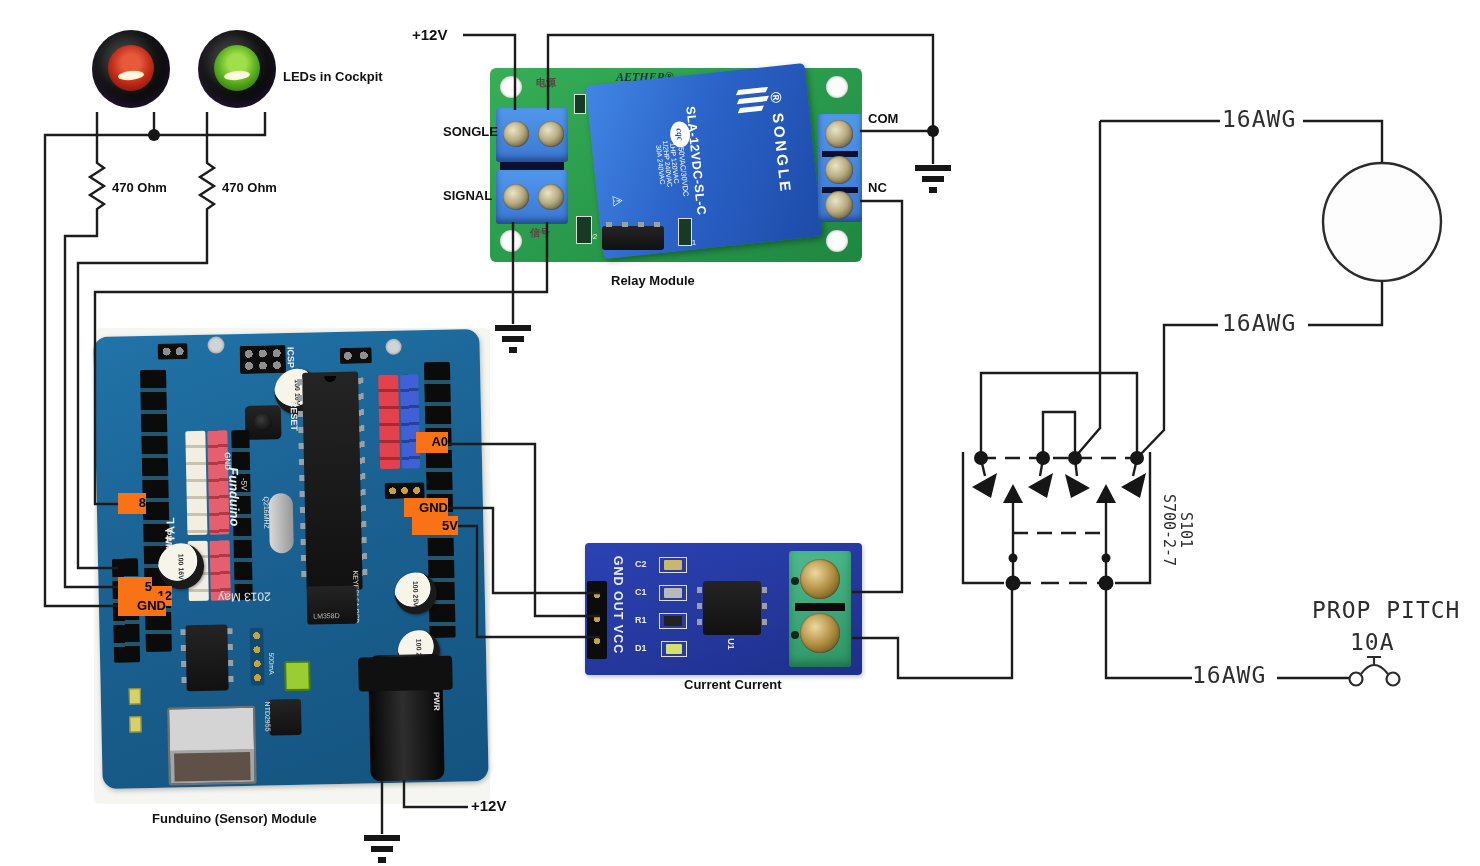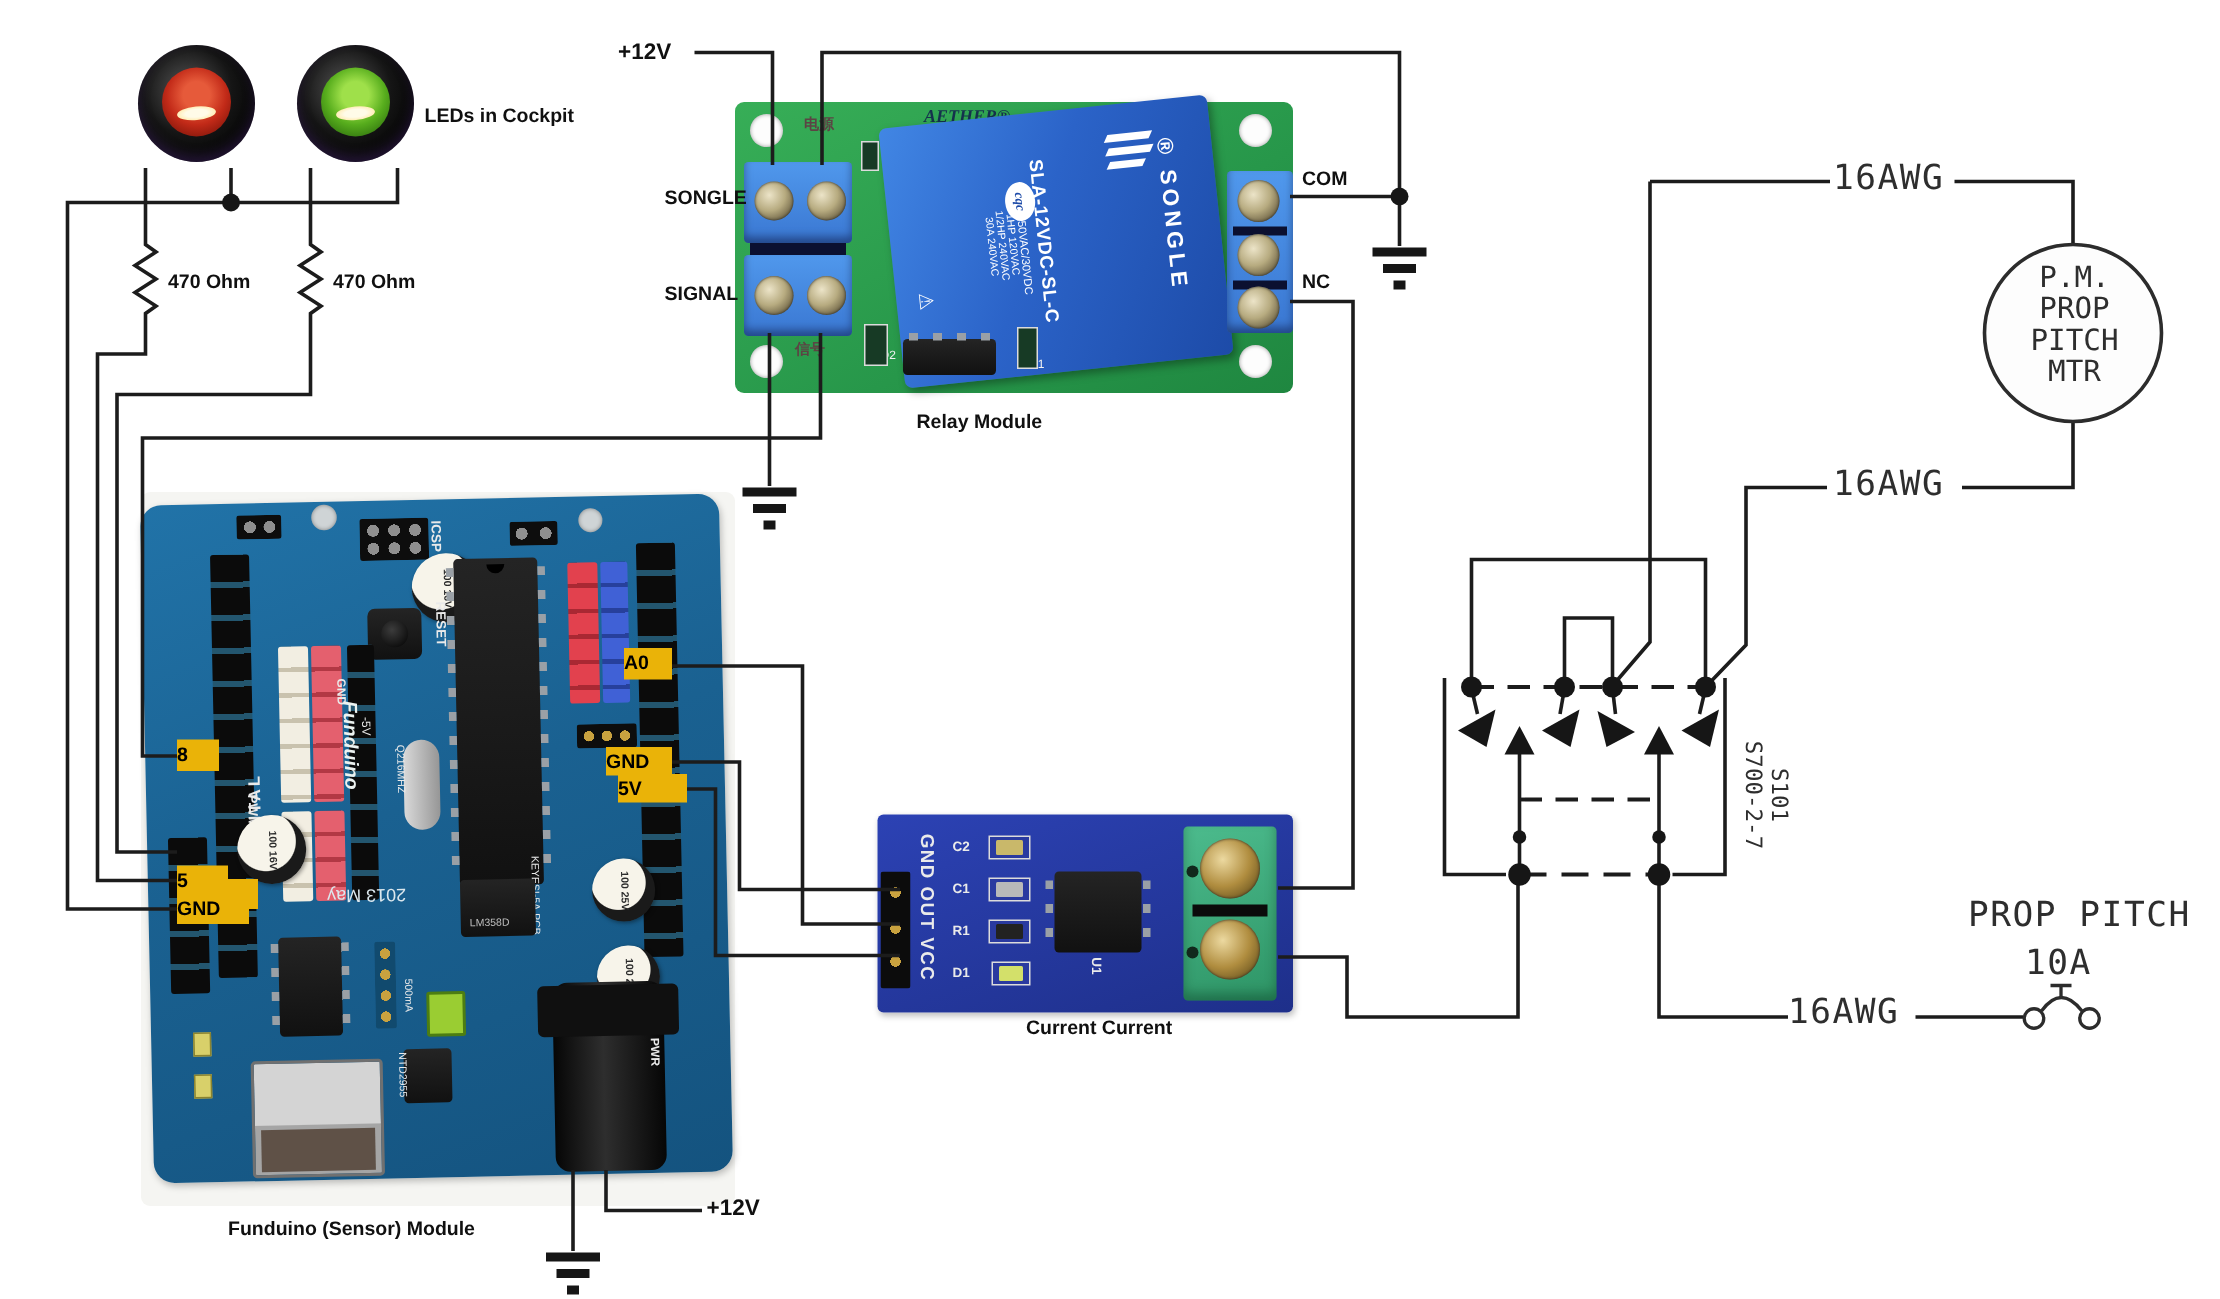--- a/index.html
+++ b/index.html
@@ -3,22 +3,22 @@
 <meta charset="utf-8">
 <style>
   html,body{margin:0;padding:0;background:#fff}
   #stage{position:relative;width:1480px;height:866px;background:#fff;overflow:hidden;
          font-family:"Liberation Sans",sans-serif}
   .abs{position:absolute}
   
   .lbl{position:absolute;font:700 13px "Liberation Sans",sans-serif;color:#101010;white-space:nowrap}
   .lbl.big{font-size:15px}
   .cad{position:absolute;font:400 23px "DejaVu Sans Mono",monospace;color:#2e2e2e;letter-spacing:1px;white-space:nowrap}
-  .pinbox{position:absolute;background:#eab308;color:#000;font:700 13px "Liberation Sans",sans-serif;
-          text-align:left;line-height:20px}
+  .pinbox{position:absolute;background:#f97316;color:#000;font:700 13px "Liberation Sans",sans-serif;
+          text-align:right;line-height:20px}
   
   .photo{position:absolute;background:#f5f5f2;border-radius:6px}
   
   .led{position:absolute;width:78px;height:78px;border-radius:50%;
        background:radial-gradient(circle at 42% 38%,#3c3c3c 0 18%,#151515 45%,#040404 75%,#1c1c2a 100%);
        box-shadow:inset 0 -4px 8px rgba(70,40,110,.45)}
   .lens{position:absolute;left:16px;top:15px;width:46px;height:46px;border-radius:50%}
   .lens.red{background:radial-gradient(circle at 50% 40%,#e65a3a 0 25%,#c22a18 55%,#6e0f06 95%)}
   .lens.green{background:radial-gradient(circle at 50% 40%,#9fe04a 0 25%,#57ad1d 55%,#24610a 95%)}
   .glint{position:absolute;left:10px;top:26px;width:26px;height:9px;border-radius:50%;
@@ -362,26 +362,20 @@
   <div class="lbl" style="left:684px;top:677px">Current Current</div>
   <div class="lbl" style="left:152px;top:811px">Funduino (Sensor) Module</div>
   <div class="lbl big" style="left:471px;top:797px">+12V</div>
 
   <div class="cad" style="left:1222px;top:106px">16AWG</div>
   <div class="cad" style="left:1222px;top:310px">16AWG</div>
   <div class="cad" style="left:1192px;top:662px">16AWG</div>
   <div class="cad" style="left:1312px;top:597px">PROP PITCH</div>
   <div class="cad" style="left:1350px;top:629px">10A</div>
 
-  <div class="abs" style="left:1324px;top:174px;width:118px;text-align:center;font:400 19.5px 'DejaVu Sans Mono',monospace;color:#2e2e2e;line-height:21px">
-    <div>P.M.</div>
-    <div>PROP</div>
-    <div>PITCH</div>
-    <div>MTR</div>
-  </div>
 
   <div class="abs" style="left:1131px;top:513px;width:92px;height:34px;transform:rotate(90deg);
               font:400 15px 'DejaVu Sans Mono',monospace;color:#2e2e2e;line-height:17px;text-align:center">
     <div>S101</div>
     <div>S700-2-7</div>
   </div>
 
   <div class="pinbox" style="left:118px;top:493px;width:28px;height:21px">8</div>
   <div class="pinbox" style="left:118px;top:586px;width:54px;height:20px">12</div>
   <div class="pinbox" style="left:118px;top:577px;width:34px;height:20px">5</div>

